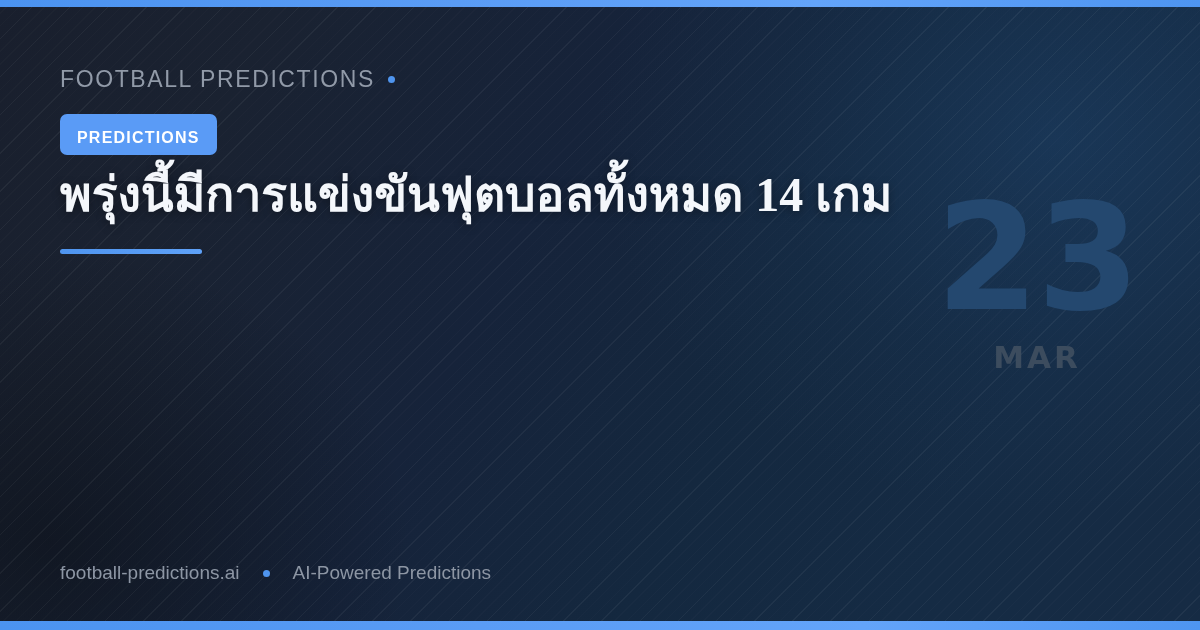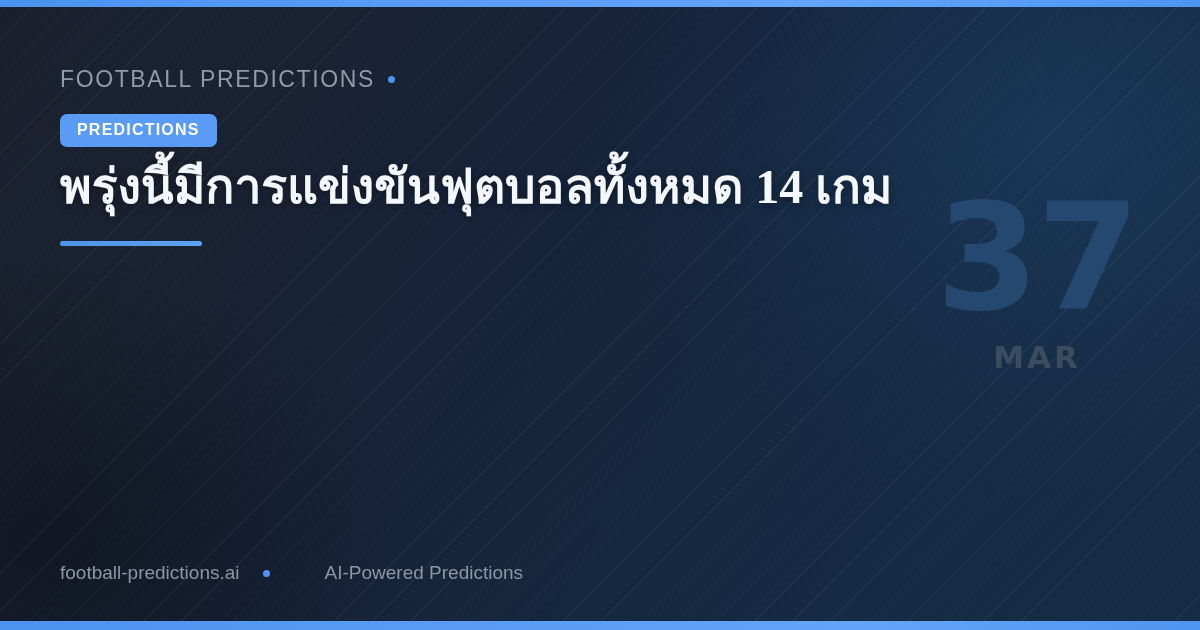--- a/index.html
+++ b/index.html
@@ -144,21 +144,21 @@
     width: 7px;
     height: 7px;
     border-radius: 50%;
     background: #4f95ef;
     flex: none;
   }
 
   .badge {
     display: inline-block;
     margin-top: 21px;
-    padding: 8px 17px 9px;
+    padding: 16px 17px 9px;
     border-radius: 7px;
     background: #5a9bf6;
     color: #ffffff;
     font-size: 16px;
     font-weight: 700;
     letter-spacing: 1.2px;
     text-transform: uppercase;
     line-height: 1;
   }
 
@@ -189,33 +189,33 @@
     z-index: 4;
     display: flex;
     align-items: center;
     gap: 23px;
     font-size: 19px;
     color: #8d96a4;
     white-space: nowrap;
   }
   .footer .dot { width: 7px; height: 7px; }
   .footer-site { color: #8d96a4; text-decoration: none; }
-  .footer-tag { color: #8d96a4; margin-left: 32px; }
+  .footer-tag { color: #8d96a4; }
 </style>
 </head>
 <body>
 
 <div class="card">
 
   <div class="bar-top"></div>
 
   <div class="texture"></div>
 
   <div class="date-block">
-    <span class="date-day">37</span>
+    <span class="date-day">23</span>
     <span class="date-month">MAR</span>
   </div>
 
   <div class="content">
 
     <div class="eyebrow">
       <span class="seg">FOOTBALL PREDICTIONS</span>
       <span class="dot"></span>
     </div>
 

